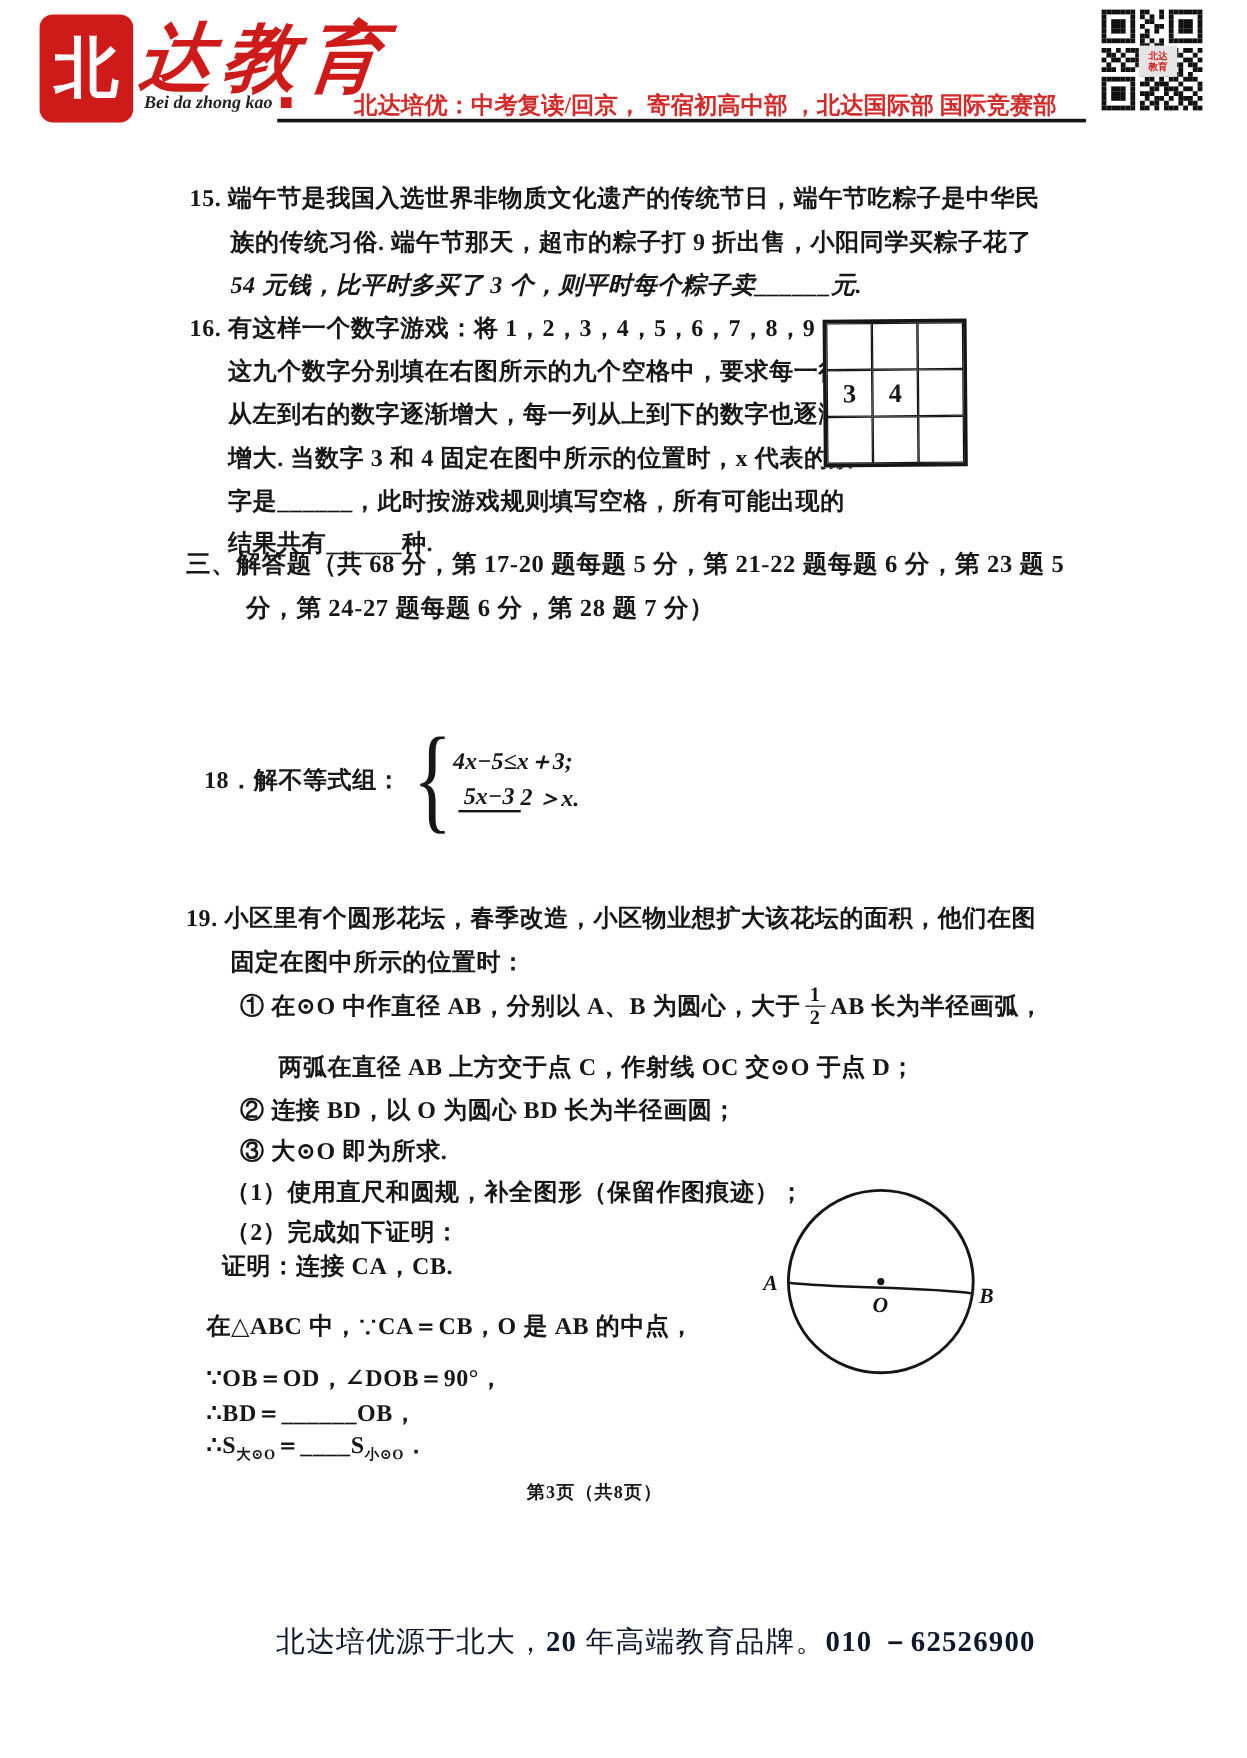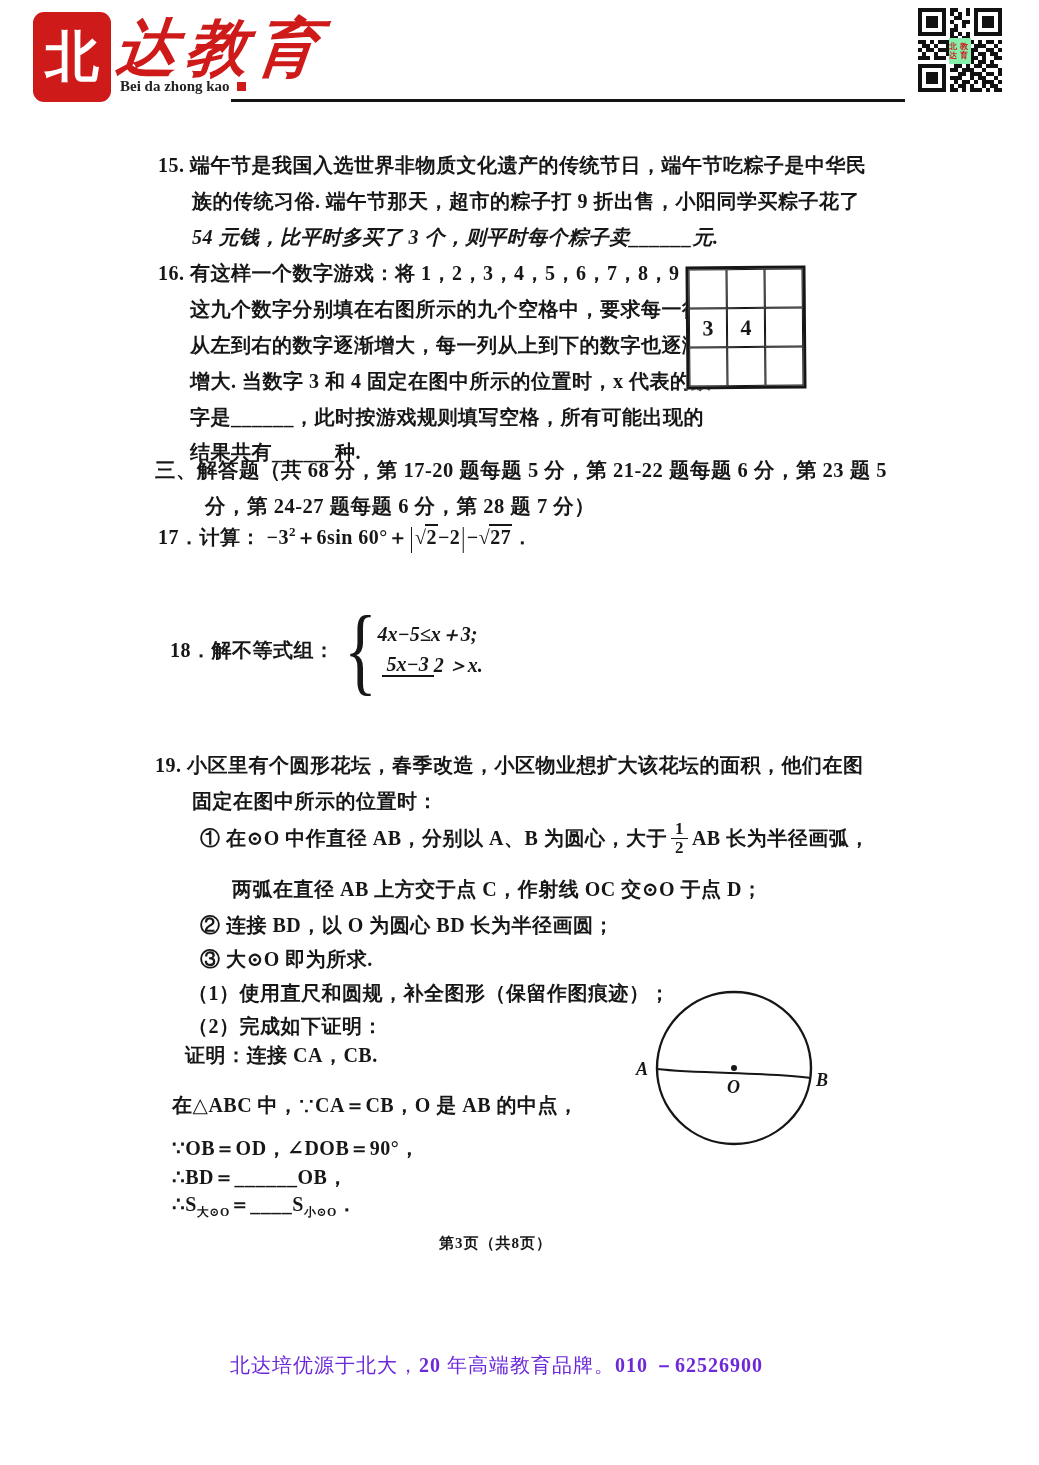--- a/index.html
+++ b/index.html
@@ -7,32 +7,32 @@
         font-family:"Liberation Serif","DejaVu Serif",serif;color:#171717;}
   .ln{position:absolute;white-space:nowrap;font-size:20px;font-weight:600;letter-spacing:0.5px;}
   .sec{font-size:20.5px;font-weight:700;}
   
   .seal{position:absolute;left:35px;top:14px;width:74px;height:86px;background:#cf1a1a;
         border-radius:9px;display:flex;align-items:center;justify-content:center;
         box-shadow:0 0 0 2px #cf1a1a;}
   .seal span{color:#fff;font-size:54px;font-weight:700;}
   .logo-script{position:absolute;left:116px;top:6px;font-size:62px;font-weight:700;
         font-style:italic;color:#cf1a1a;letter-spacing:8px;transform:skewX(-6deg);}
-  .logo-sub{position:absolute;left:120px;top:78px;font-size:15px;color:#222;font-weight:600;}
+  .logo-sub{position:absolute;left:120px;top:78px;font-size:15px;color:#222;font-weight:600;font-style:italic;}
   .logo-sub .sq{display:inline-block;width:9px;height:9px;background:#cf1a1a;margin-left:7px;}
   .tagline{position:absolute;left:295px;top:74px;font-size:19.5px;color:#d32a2a;font-weight:600;
         white-space:nowrap;}
   .hline{position:absolute;left:231px;top:99px;width:674px;height:3px;background:#141414;}
   
   .qr{position:absolute;left:918px;top:8px;width:84px;height:84px;background:#fff;}
   .qr-grid{display:grid;grid-template-columns:repeat(21,4px);grid-auto-rows:4px;}
   .qm{width:4px;height:4px;}
   .qm.on{background:#111;}
-  .qr-label{position:absolute;left:31px;top:30px;width:22px;height:26px;background:#86efac;
-        display:flex;flex-direction:row;align-items:center;justify-content:center;
+  .qr-label{position:absolute;left:31px;top:30px;width:32px;height:26px;background:#e5e5e5;
+        display:flex;flex-direction:column;align-items:center;justify-content:center;
         font-size:8px;line-height:9px;color:#c22;font-weight:700;}
   
   .grid3{position:absolute;left:686px;top:266px;width:114px;height:117px;
         display:grid;grid-template-columns:1fr 1fr 1fr;grid-template-rows:1fr 1fr 1fr;
         border:3px solid #161616;transform:rotate(-0.5deg);background:#fff;}
   .grid3 .cell{border:1.6px solid #161616;display:flex;align-items:center;justify-content:center;
         font-size:22px;font-weight:700;}
   .figsvg{position:absolute;}
   
   .math{font-size:20px;}
@@ -49,34 +49,35 @@
   .frac{display:inline-flex;flex-direction:row;align-items:center;line-height:1.08;margin:0 4px;}
   .frac .fnum{border-bottom:2px solid #161616;padding:0 5px;}
   .sfrac{display:inline-flex;flex-direction:column;align-items:center;line-height:1.02;
          font-size:17px;margin:0 4px;}
   .sfrac .fnum{border-bottom:1.8px solid #161616;padding:0 4px;}
   .flexln{position:absolute;display:flex;align-items:center;white-space:nowrap;
          font-size:20px;font-weight:600;letter-spacing:0.5px;}
   
   .pagenum{position:absolute;left:0;top:1234px;width:991px;text-align:center;
          font-size:15px;font-weight:700;letter-spacing:1px;}
-  .promo{position:absolute;left:230px;top:1352px;font-size:20px;color:#6d28d9;
+  .promo{position:absolute;left:230px;top:1352px;font-size:24px;color:#0f172a;
          font-weight:500;letter-spacing:1px;}
   .promo b{font-weight:800;}
 </style>
 </head>
 <body>
 
 <div id="page">
 
   <div class="seal">
     <span>北</span>
   </div>
   <div class="logo-script">达教育</div>
   <div class="logo-sub"><span>Bei da zhong kao</span><span class="sq"></span></div>
+  <div class="tagline">北达培优：中考复读/回京，  寄宿初高中部 ，北达国际部 国际竞赛部</div>
   <div class="hline"></div>
 
   <div class="qr">
     <div class="qr-grid">
         <span class="qm on"></span>
         <span class="qm on"></span>
         <span class="qm on"></span>
         <span class="qm on"></span>
         <span class="qm on"></span>
         <span class="qm on"></span>
@@ -541,24 +542,20 @@
     <div class="cell">4</div>
     <div class="cell"></div>
     <div class="cell"></div>
     <div class="cell"></div>
     <div class="cell"></div>
   </div>
 
   <div class="ln sec" style="left:155px;top:456px;">三、解答题（共 68 分，第 17-20 题每题 5 分，第 21-22 题每题 6 分，第 23 题 5</div>
   <div class="ln sec" style="left:205px;top:492px;">分，第 24-27 题每题 6 分，第 28 题 7 分）</div>
 
-  <div class="ln" style="left:158px;top:524px;">
-    <span>17．计算：</span>
-    <span class="math"><span>−3</span><sup>2</sup><span>＋6sin 60°＋</span><span class="bar">|</span><span class="sqrtsign">√</span><span class="rad">2</span><span>−2</span><span class="bar">|</span><span>−</span><span class="sqrtsign">√</span><span class="rad">27</span><span>．</span></span>
-  </div>
 
   <div class="p18wrap">
     <span class="lbl">18．解不等式组：</span>
     <span class="brace">{</span>
     <span class="sys">
       <span>4x−5≤x＋3;</span>
       <span class="row">
         <span class="frac">
           <span class="fnum">5x−3</span>
           <span class="fden">2</span>

